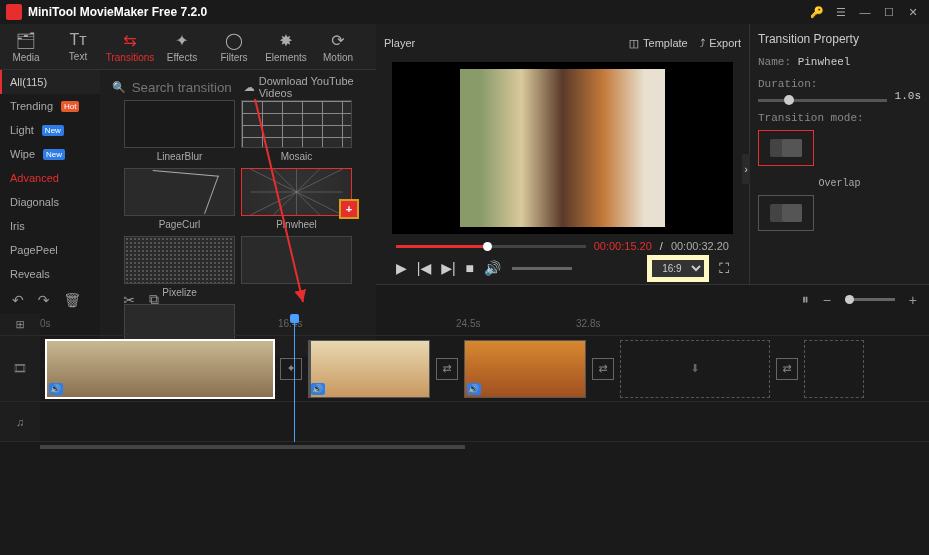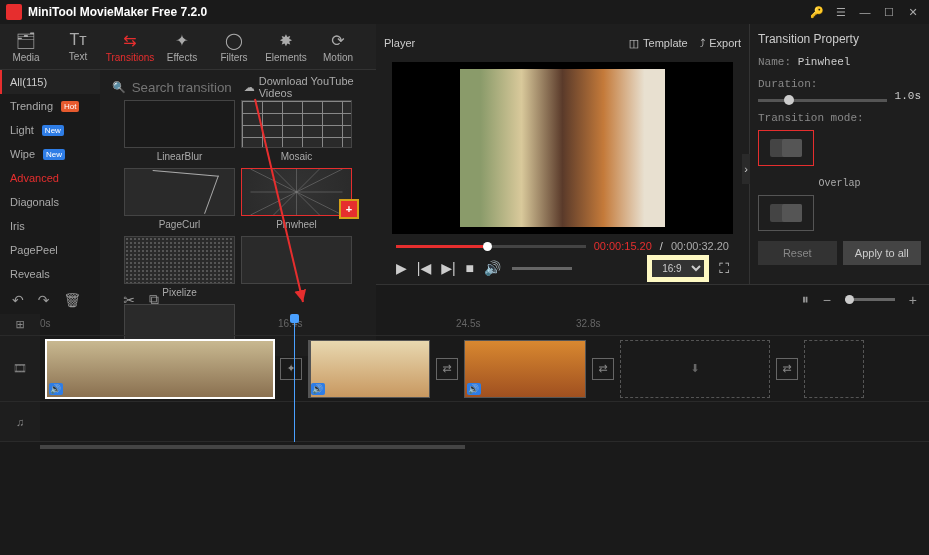--- a/index.html
+++ b/index.html
@@ -306,24 +306,20 @@
     <div class="prop-row">
       <div class="prop-label">Transition mode:</div>
       <div class="mode-tile selected">
           <div class="mode-inner"></div>
         </div>
       <div class="mode-label">Overlap</div>
       <div class="mode-tile">
           <div class="mode-inner"></div>
         </div>
     </div>
-    <div class="prop-btns">
-      <div class="prop-btn">Reset</div>
-      <div class="prop-btn primary">Apply to all</div>
-    </div>
   </div>
 </div>
 
 <div class="timeline-bar">
   <span class="tl-icon">↶</span>
   <span class="tl-icon">↷</span>
   <span class="tl-icon">🗑</span>
   <span style="width:14px"></span>
   <span class="tl-icon">✂</span>
   <span class="tl-icon">⧉</span>

